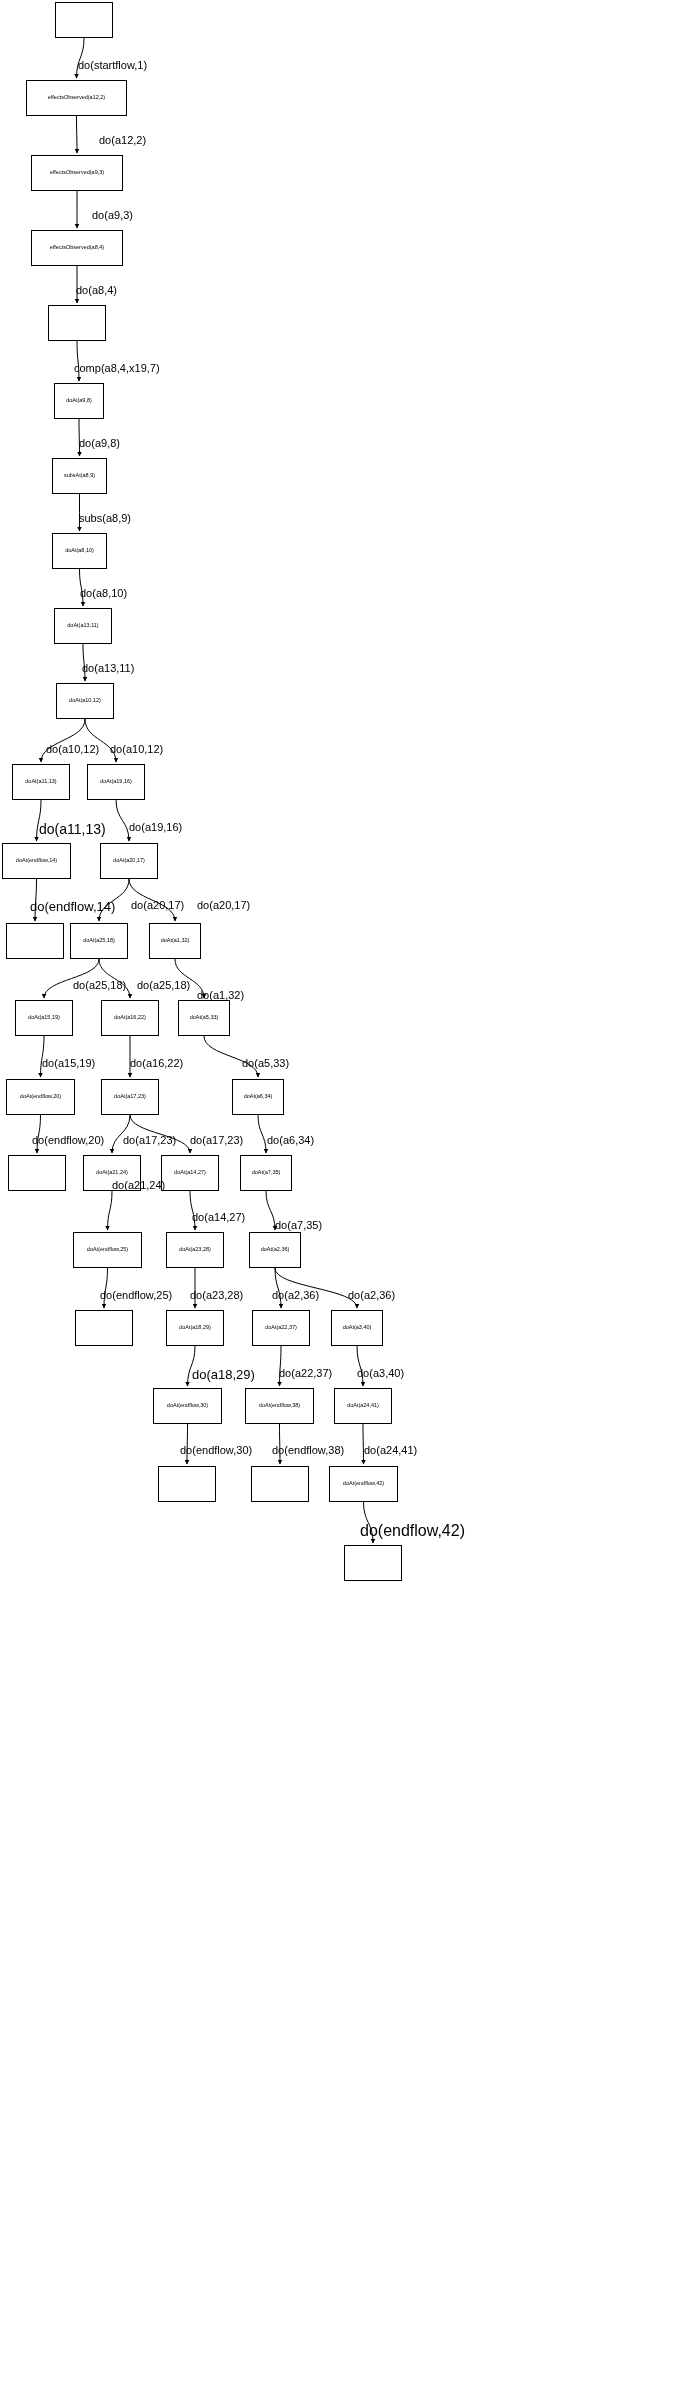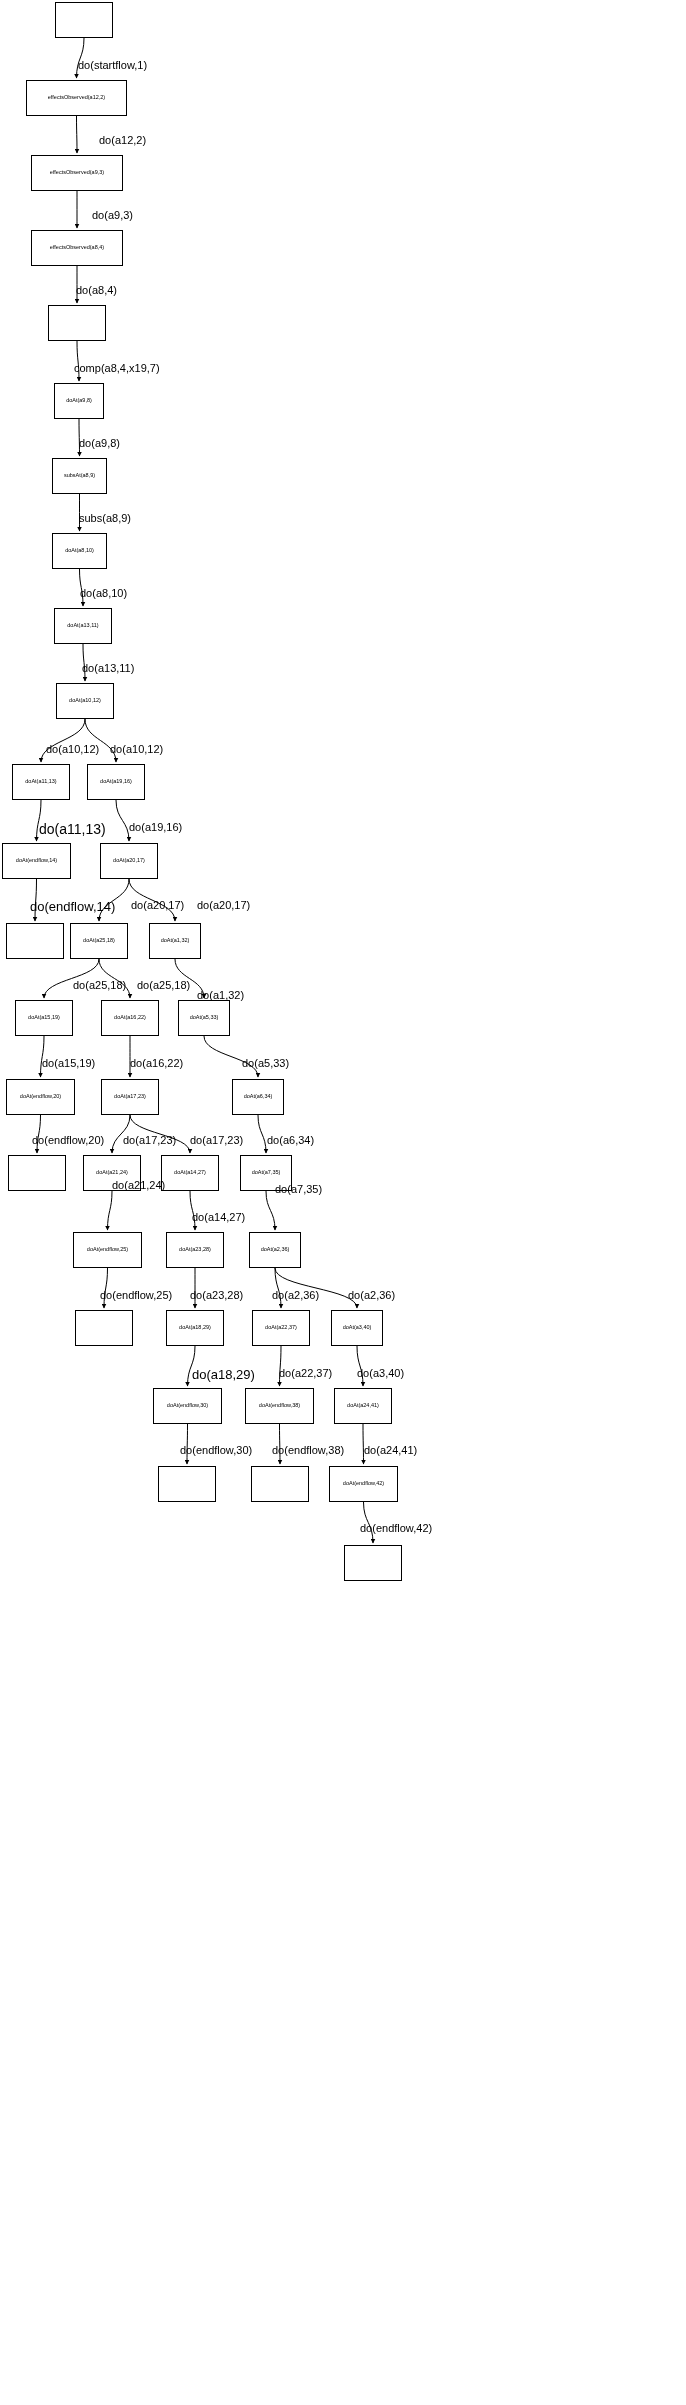--- a/index.html
+++ b/index.html
@@ -162,26 +162,26 @@
       <div class="edge-label" style="left: 197px; top: 980px; font-size: 11px; margin-top: 10px;">do(a1,32)</div>
       <div class="edge-label" style="left: 42px; top: 1058px; font-size: 11px;">do(a15,19)</div>
       <div class="edge-label" style="left: 130px; top: 1058px; font-size: 11px;">do(a16,22)</div>
       <div class="edge-label" style="left: 242px; top: 1058px; font-size: 11px;">do(a5,33)</div>
       <div class="edge-label" style="left: 32px; top: 1135px; font-size: 11px;">do(endflow,20)</div>
       <div class="edge-label" style="left: 123px; top: 1135px; font-size: 11px;">do(a17,23)</div>
       <div class="edge-label" style="left: 190px; top: 1135px; font-size: 11px;">do(a17,23)</div>
       <div class="edge-label" style="left: 267px; top: 1135px; font-size: 11px;">do(a6,34)</div>
       <div class="edge-label" style="left: 112px; top: 1180px; font-size: 11px;">do(a21,24)</div>
       <div class="edge-label" style="left: 192px; top: 1212px; font-size: 11px;">do(a14,27)</div>
-      <div class="edge-label" style="left: 275px; top: 1184px; font-size: 11px;">do(a7,35)</div>
+      <div class="edge-label" style="left: 275px; top: 1220px; font-size: 11px;">do(a7,35)</div>
       <div class="edge-label" style="left: 100px; top: 1290px; font-size: 11px;">do(endflow,25)</div>
       <div class="edge-label" style="left: 190px; top: 1290px; font-size: 11px;">do(a23,28)</div>
       <div class="edge-label" style="left: 272px; top: 1290px; font-size: 11px;">do(a2,36)</div>
       <div class="edge-label" style="left: 348px; top: 1290px; font-size: 11px;">do(a2,36)</div>
       <div class="edge-label" style="left: 192px; top: 1368px; font-size: 13px;">do(a18,29)</div>
       <div class="edge-label" style="left: 279px; top: 1368px; font-size: 11px;">do(a22,37)</div>
       <div class="edge-label" style="left: 357px; top: 1368px; font-size: 11px;">do(a3,40)</div>
       <div class="edge-label" style="left: 180px; top: 1445px; font-size: 11px;">do(endflow,30)</div>
       <div class="edge-label" style="left: 272px; top: 1445px; font-size: 11px;">do(endflow,38)</div>
       <div class="edge-label" style="left: 364px; top: 1445px; font-size: 11px;">do(a24,41)</div>
-      <div class="edge-label" style="left: 360px; top: 1523px; font-size: 11px;">do(endflow,42)</div>
+      <div class="edge-label" style="left: 360px; top: 1523px; font-size: 16px;">do(endflow,42)</div>
     </div>
 </div>
 
 </body></html>

